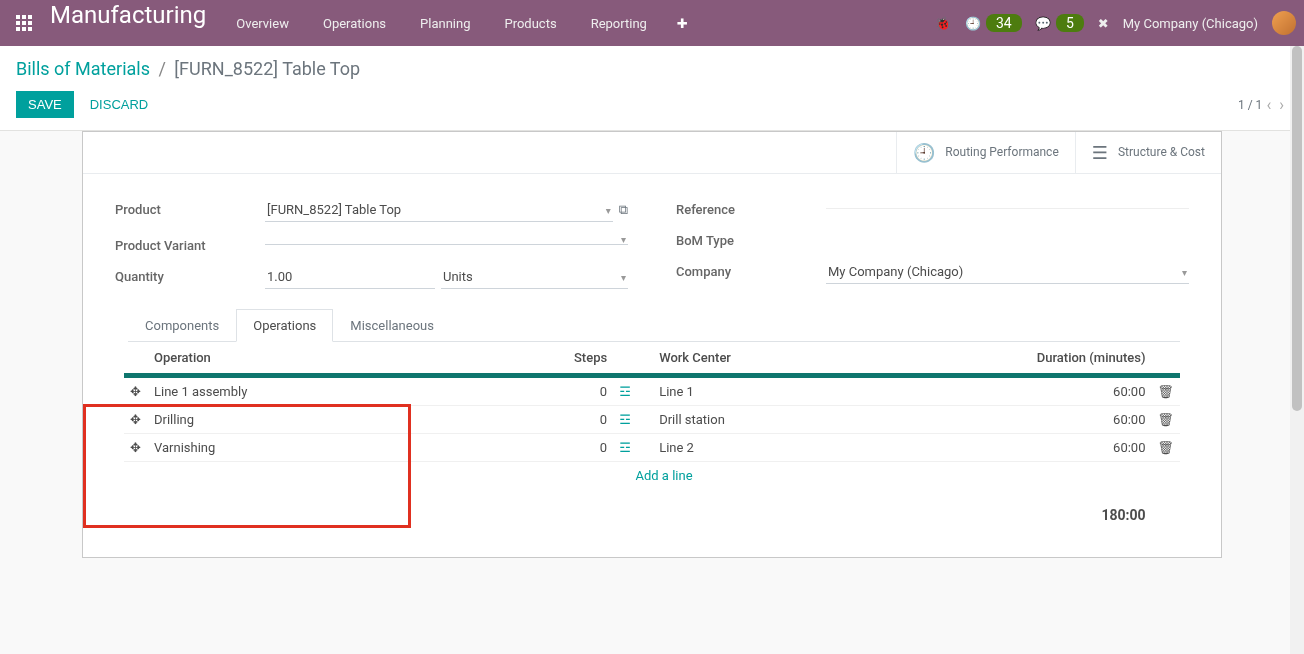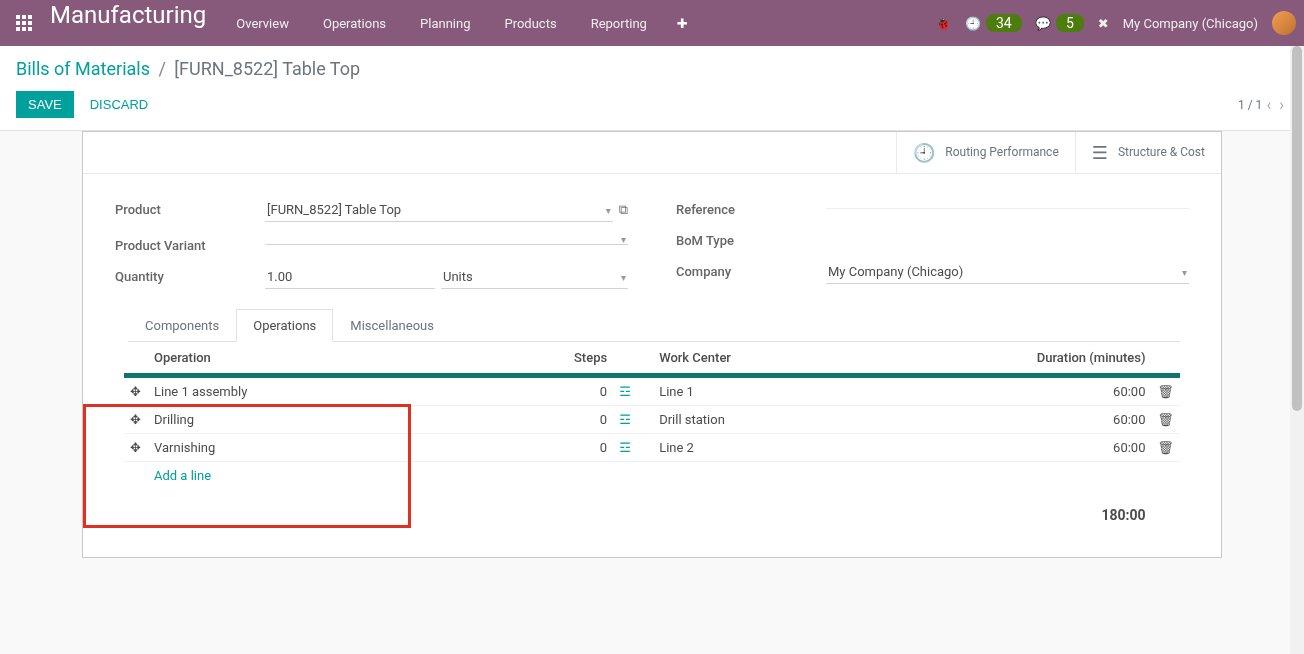--- a/index.html
+++ b/index.html
@@ -64,21 +64,21 @@
 .tab.active { border-color: #dee2e6; border-bottom: 1px solid #fff; background: #fff; color: #4c4c4c; }
 
 
 .op-table { width: 100%; border-collapse: collapse; margin-top: 0; }
 .op-table th { text-align: left; padding: 8px 6px; font-weight: 500; color: #4c4c4c; border-bottom: 5px solid #0f766e; font-size: 13px; }
 .op-table th.right, .op-table td.right { text-align: right; }
 .op-table td { padding: 6px 6px; border-bottom: 1px solid #f0f0f0; font-size: 13px; color: #4c4c4c; }
 .handle { color: #aaa; cursor: move; width: 20px; }
 .list-icon { color: #00a09d; cursor: pointer; }
 .trash { color: #ccc; cursor: pointer; width: 20px; text-align: center; }
-.add-line td { border-bottom: none; }
+.add-line td { border-bottom: none; text-align: center; }
 .add-line a { color: #00a09d; text-decoration: none; cursor: pointer; }
 .total-row td { font-weight: 700; border-bottom: none; padding-top: 18px; padding-bottom: 18px; font-size: 14px; }
 
 .highlight-box { position: absolute; border: 3px solid #e03020; pointer-events: none; }
 
 .scrollbar-track { position: fixed; right: 0; top: 46px; bottom: 0; width: 14px; background: #f1f1f1; }
 .scrollbar-thumb { position: absolute; left: 2px; right: 2px; top: 0; height: 60%; background: #c1c1c1; border-radius: 5px; }
 </style>
 </head>
 <body>

